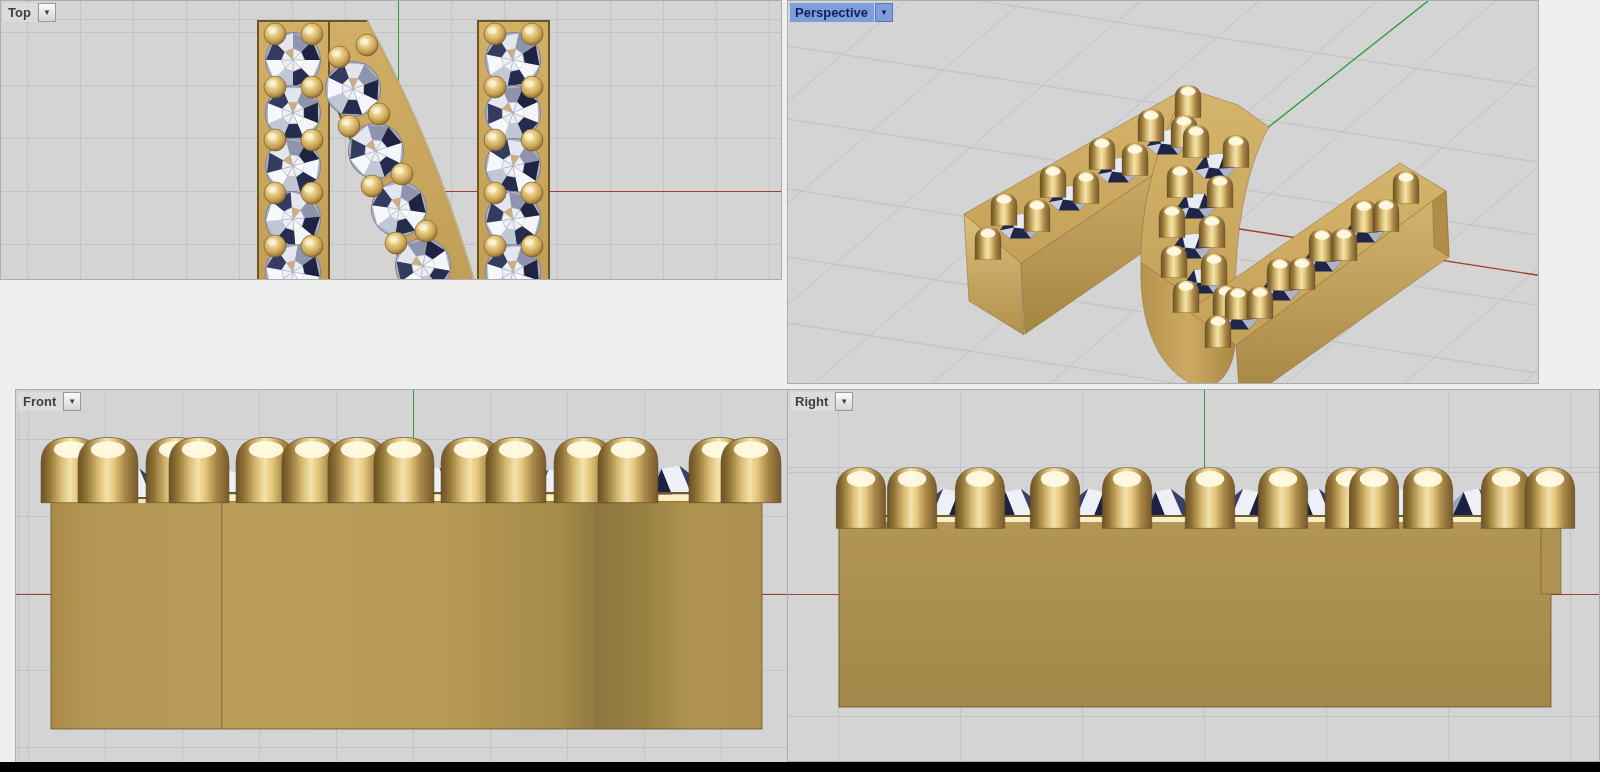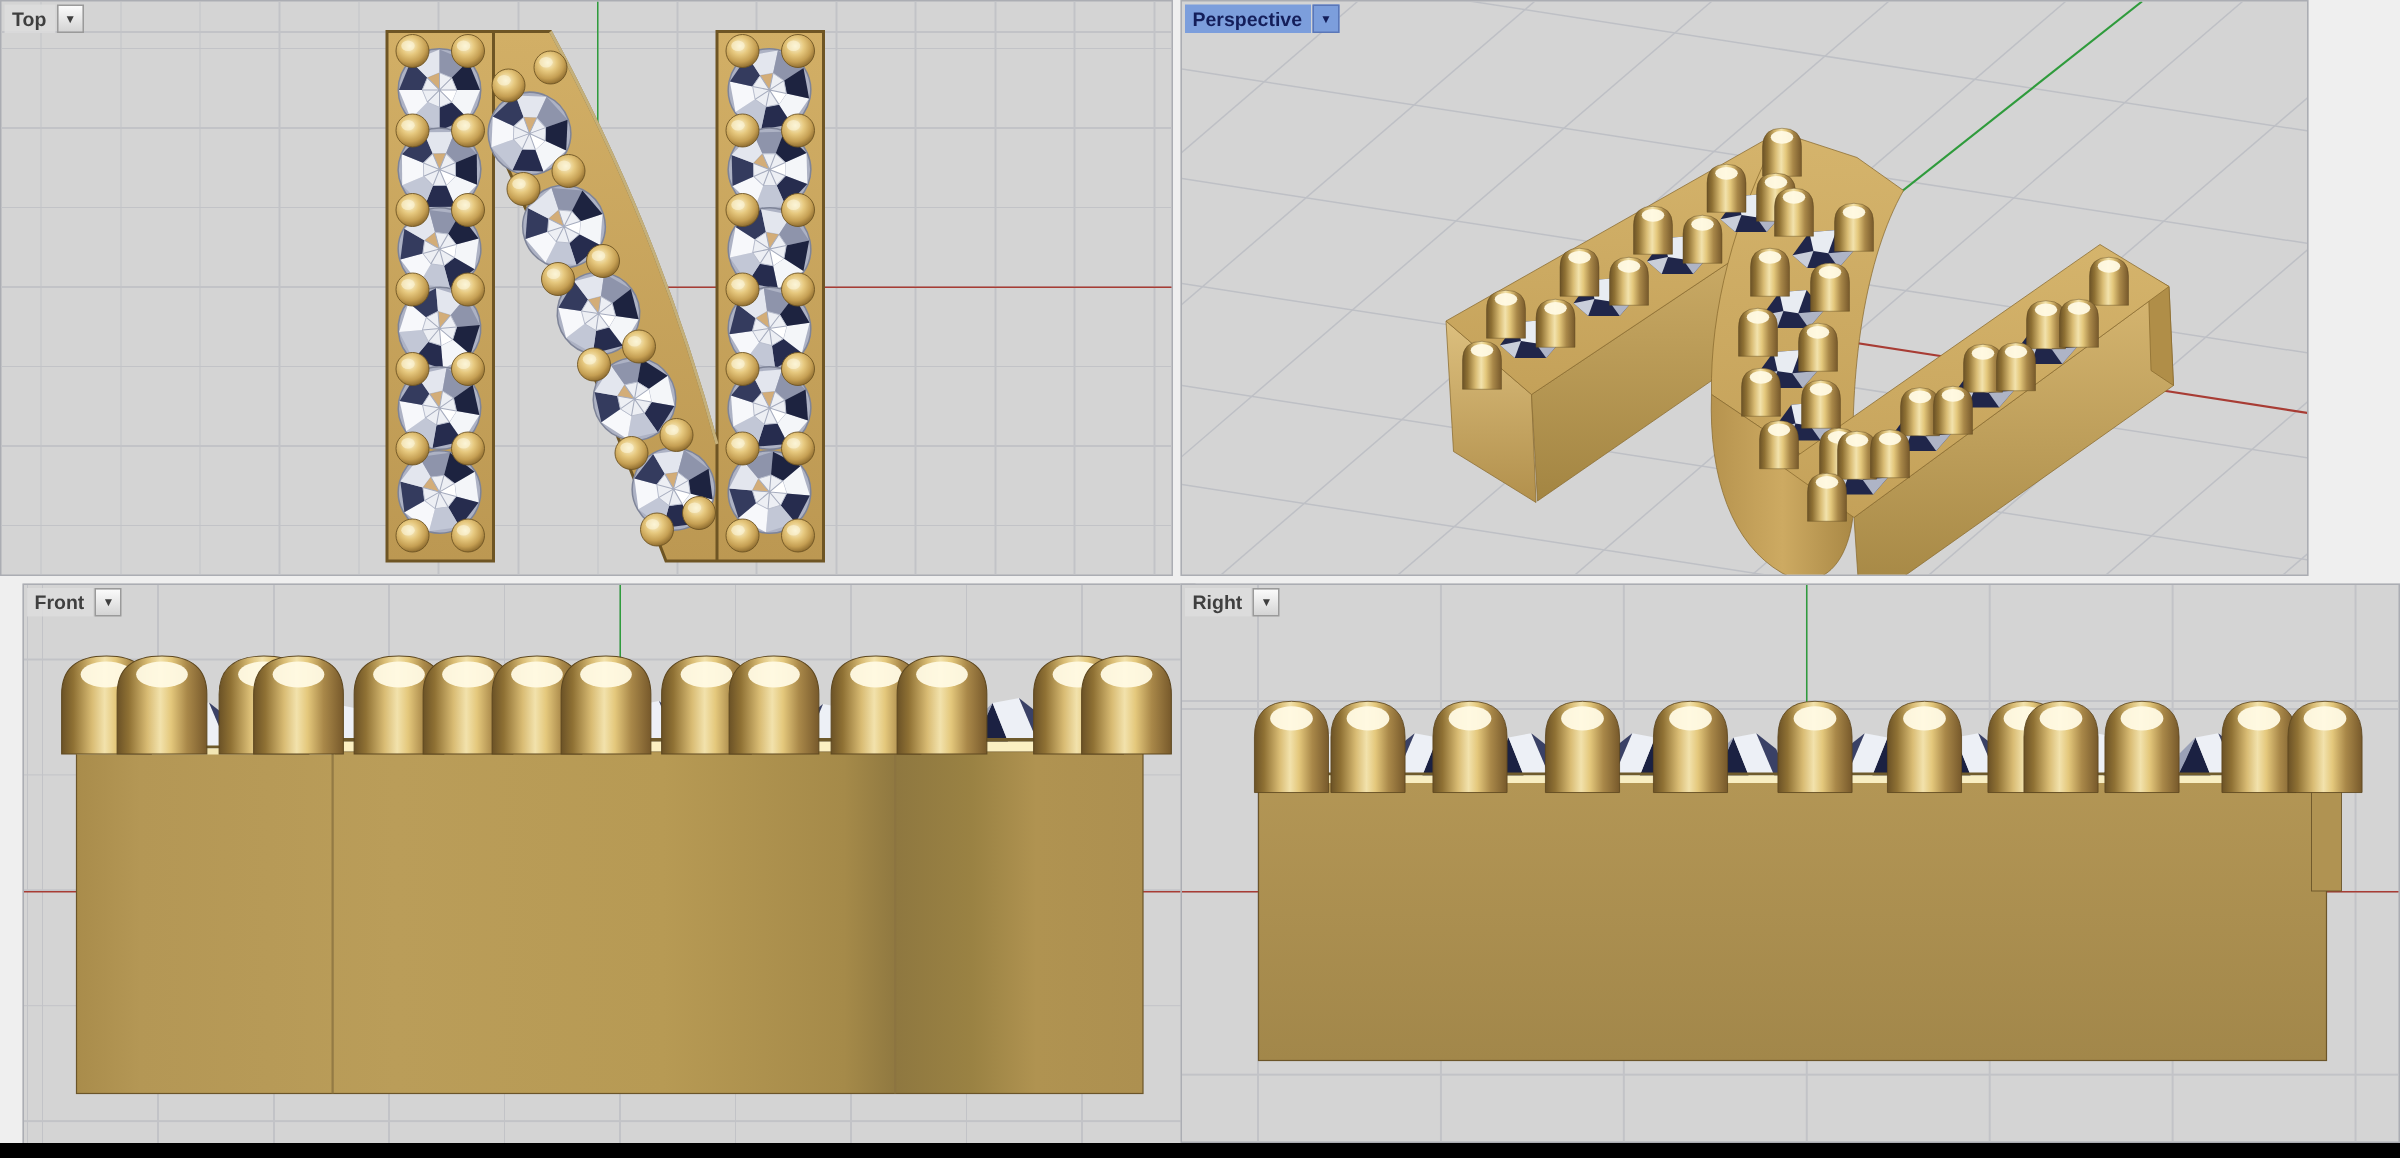--- a/index.html
+++ b/index.html
@@ -1,20 +1,20 @@
 <!DOCTYPE html>
 <html><head>
 <meta charset="utf-8">
 <style>
   html,body{margin:0;padding:0;}
   body{width:1600px;height:772px;overflow:hidden;background:#EFEFEF;
        font-family:"Liberation Sans",sans-serif;position:relative;}
   .viewport{position:absolute;box-sizing:border-box;border:1px solid #ABADB3;
             background:#D4D4D4;overflow:hidden;}
-  #vp-top{left:0;top:0;width:782px;height:384px;}
+  #vp-top{left:0;top:0;width:782px;height:280px;}
   #vp-persp{left:787px;top:0;width:752px;height:384px;}
   #vp-front{left:15px;top:389px;width:782px;height:385px;}
   #vp-right{left:787px;top:389px;width:813px;height:373px;}
   .vp-canvas{position:absolute;inset:0;}
   .grid-top{background-image:
       repeating-linear-gradient(to right,#C2C3C7 0 1px,transparent 1px 53px),
       repeating-linear-gradient(to bottom,#C2C3C7 0 1px,transparent 1px 53px);
       background-position:26px 31px;}
   .grid-front{background-image:
       repeating-linear-gradient(to right,#C2C3C7 0 1px,transparent 1px 77px),

